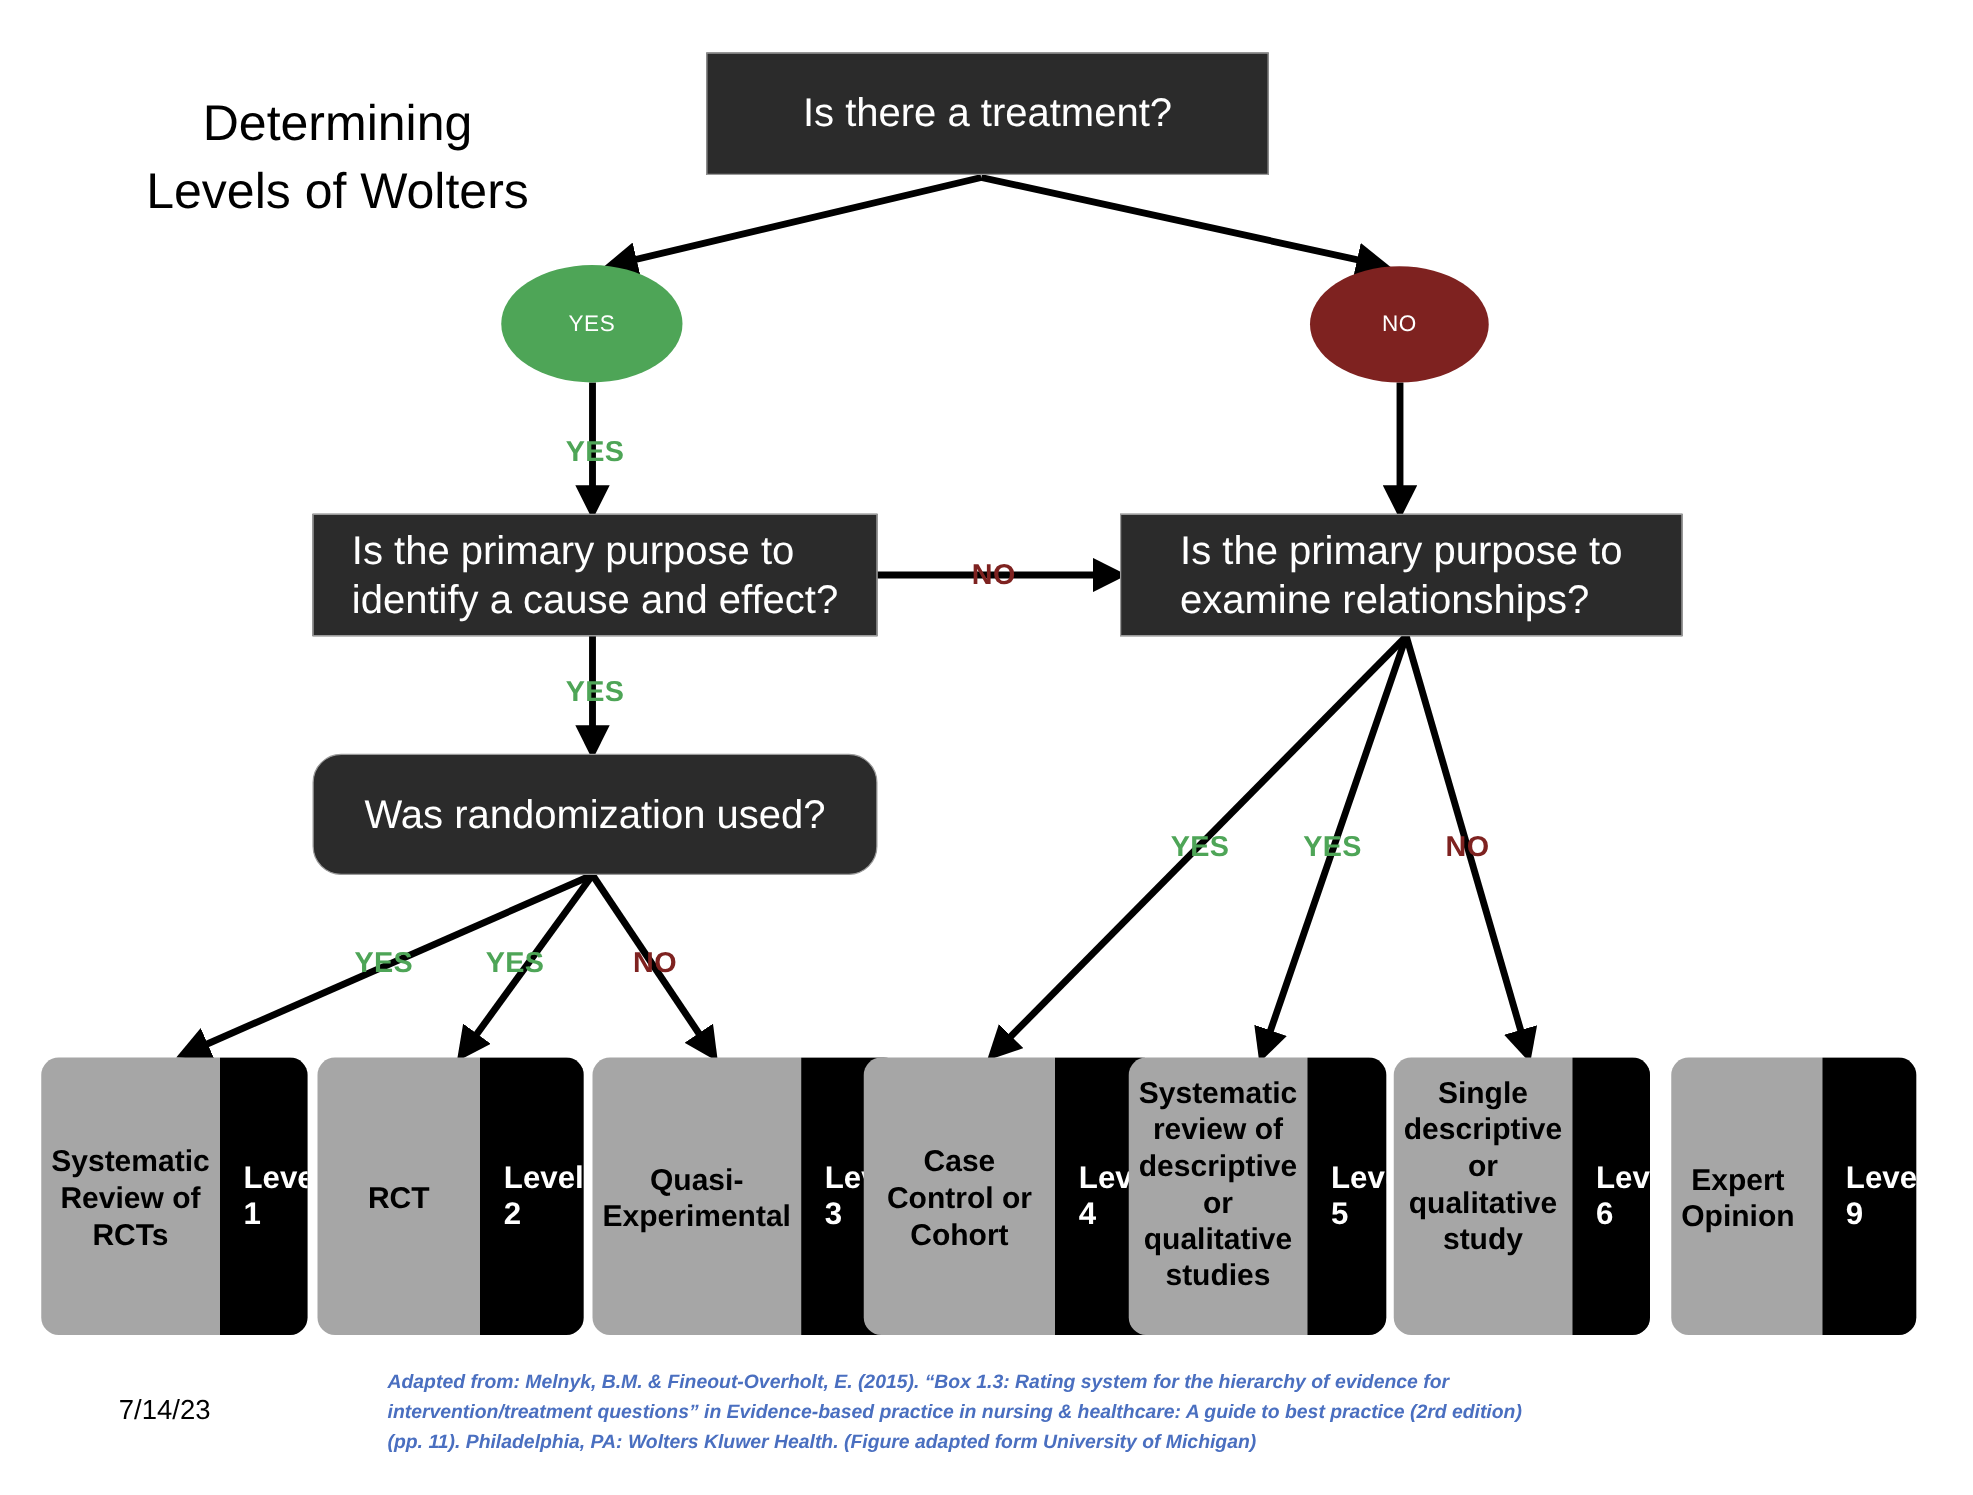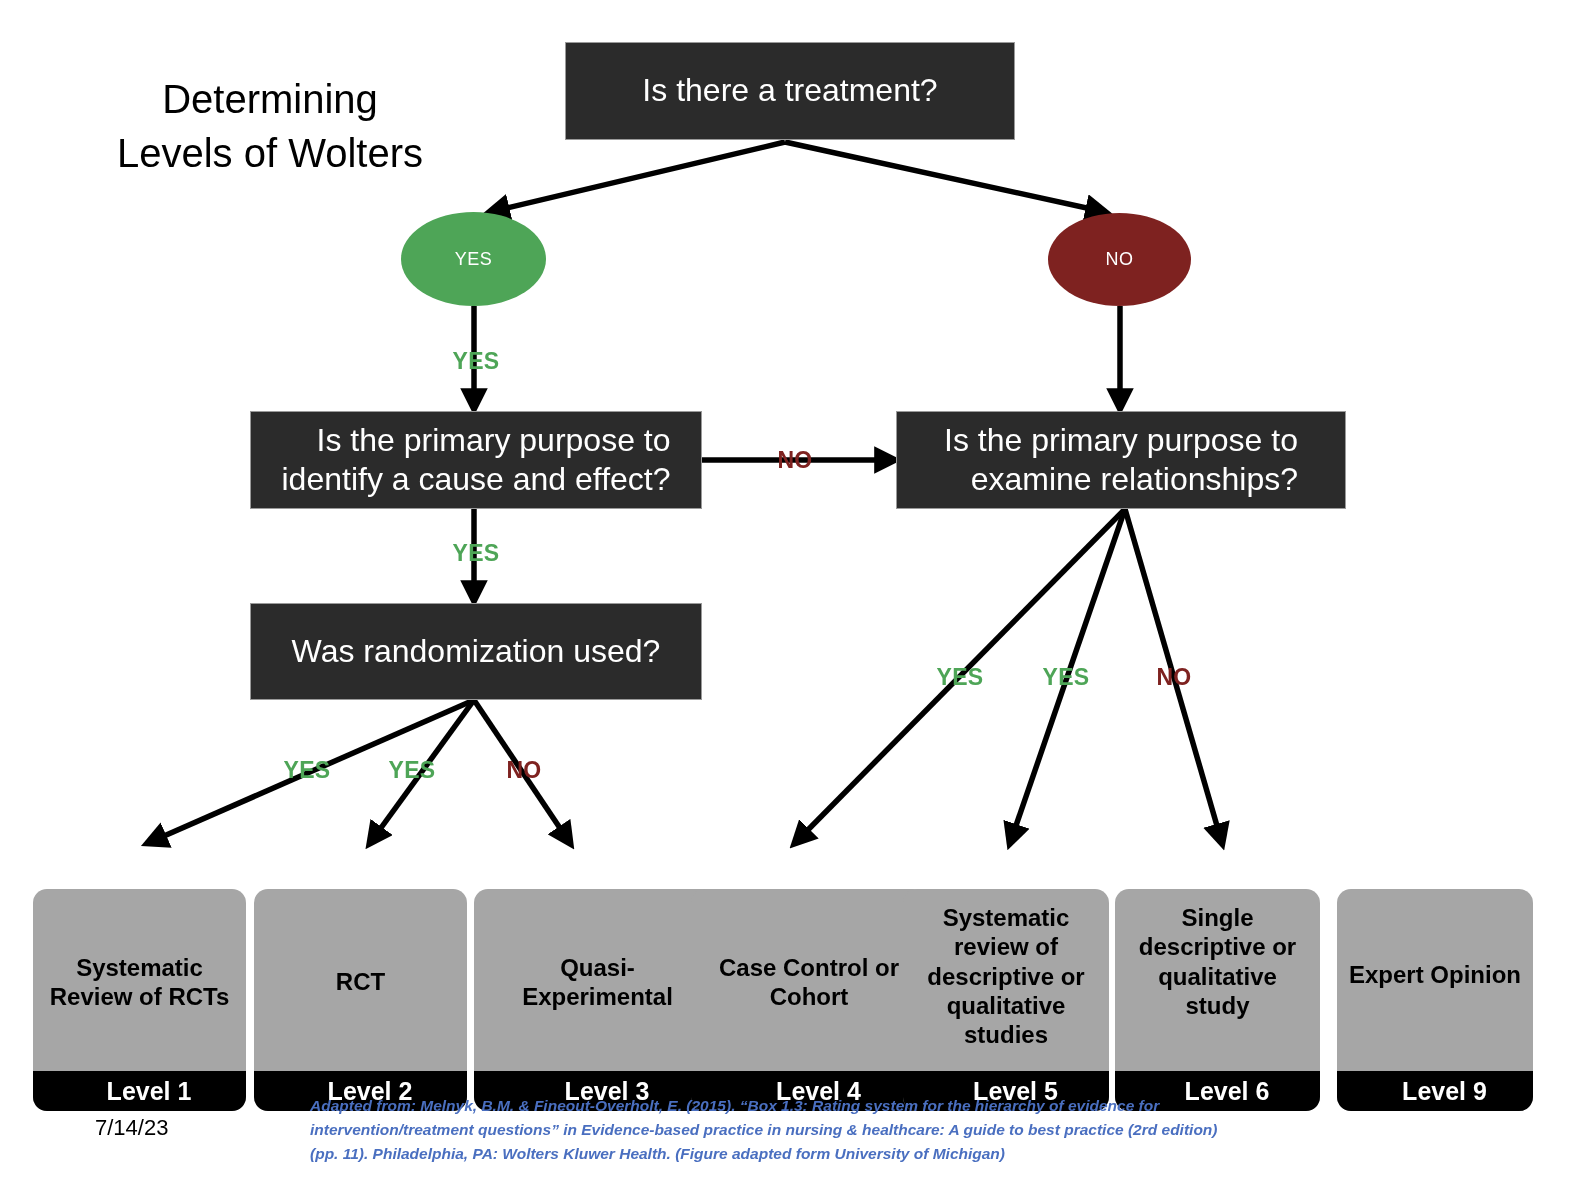--- a/index.html
+++ b/index.html
@@ -42,21 +42,21 @@
 
   
   .dbox {
     position: absolute;
     background: #2b2b2b;
     border: 1px solid #9a9a9a;
     color: #ffffff;
     display: flex;
     align-items: center;
     justify-content: center;
-    text-align: right;
+    text-align: left;
     font-size: 32px;
     line-height: 1.22;
     padding: 0 10px;
     box-sizing: border-box;
     white-space: pre-line;
   }
 
   
   .ellipse {
     position: absolute;
@@ -79,27 +79,27 @@
     letter-spacing: 0.3px;
     white-space: nowrap;
     transform: translate(-50%, -50%);
   }
   .elabel.yes { color: #4EA557; }
   .elabel.no  { color: #7E2220; }
 
   
   .card {
     position: absolute;
-    top: 889px;
+    top: 846px;
     height: 222px;
     border-radius: 14px;
     background: #A6A6A6;
     overflow: hidden;
     display: flex;
-    flex-direction: column;
+    flex-direction: row;
   }
   .card-body {
     flex: 1 1 auto;
     display: flex;
     align-items: center;
     justify-content: center;
     text-align: center;
     padding: 6px 8px 2px 8px;
     box-sizing: border-box;
     font-size: 24px;
@@ -182,21 +182,21 @@
 Levels of Wolters</div>
 
   <div class="dbox" style="left:565px; top:42px; width:450px; height:98px;">Is there a treatment?</div>
 
   <div class="dbox" style="left:250px; top:411px; width:452px; height:98px;">Is the primary purpose to
 identify a cause and effect?</div>
 
   <div class="dbox" style="left:896px; top:411px; width:450px; height:98px;">Is the primary purpose to
 examine relationships?</div>
 
-  <div class="dbox" style="left:250px; top:603px; width:452px; height:97px;">Was randomization used?</div>
+  <div class="dbox" style="left:250px; top:603px; width:452px; height:97px;border-radius:23px;">Was randomization used?</div>
 
   <div class="ellipse yes" style="left:401px; top:212px; width:145px; height:94px;">
     <span>YES</span>
   </div>
 
   <div class="ellipse no" style="left:1048px; top:213px; width:143px; height:93px;">
     <span>NO</span>
   </div>
 
   <div class="elabel yes" style="left:476px; top:361px;">YES</div>

